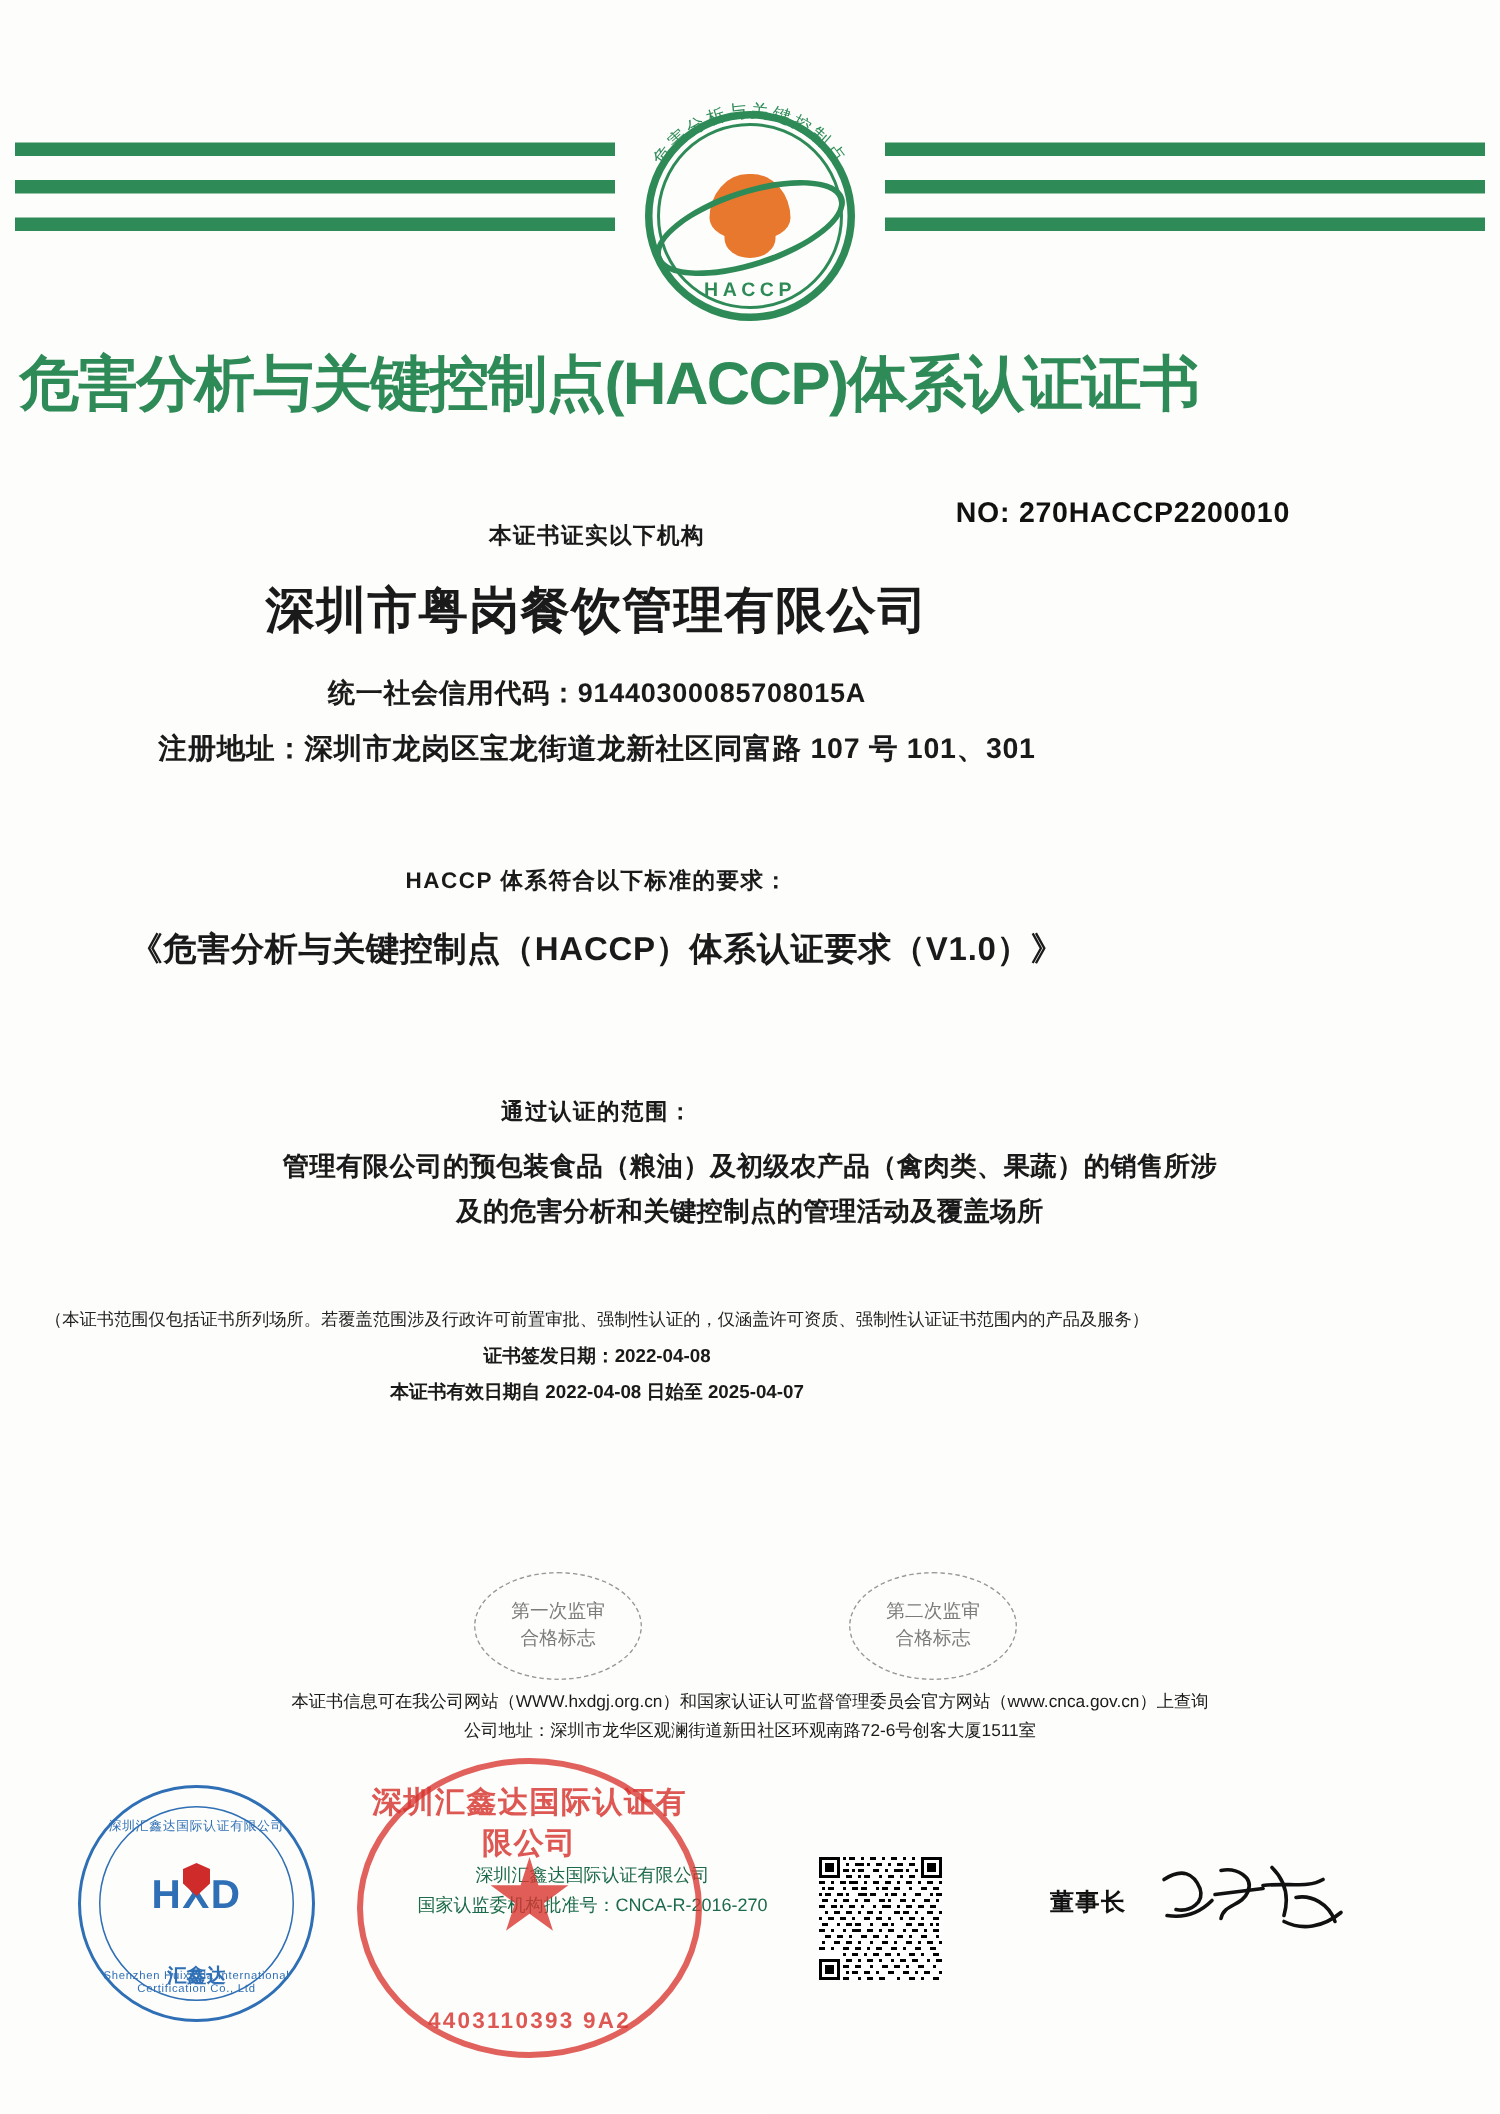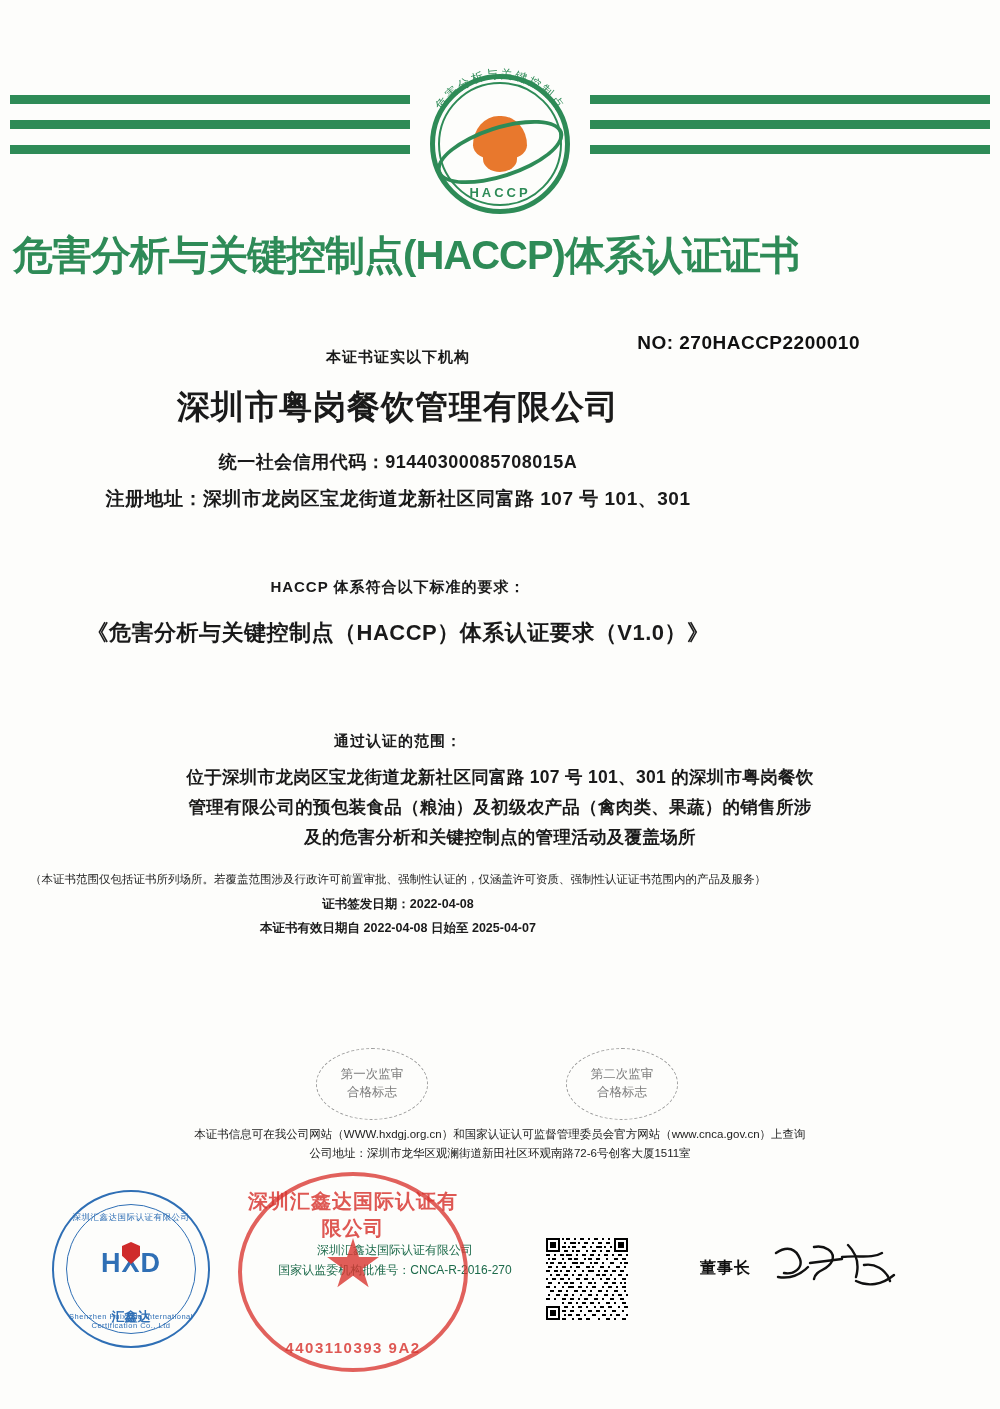--- a/index.html
+++ b/index.html
@@ -459,21 +459,20 @@
   <div class="line-center intro">本证书证实以下机构</div>
   <div class="line-center company">深圳市粤岗餐饮管理有限公司</div>
   <div class="line-center credit">统一社会信用代码：91440300085708015A</div>
   <div class="line-center address">注册地址：深圳市龙岗区宝龙街道龙新社区同富路 107 号 101、301</div>
 
   <div class="line-center std-lead">HACCP 体系符合以下标准的要求：</div>
   <div class="line-center std-name">《危害分析与关键控制点（HACCP）体系认证要求（V1.0）》</div>
 
   <div class="line-center scope-lead">通过认证的范围：</div>
   <div class="scope-body">
-    <div>位于深圳市龙岗区宝龙街道龙新社区同富路 107 号 101、301 的深圳市粤岗餐饮</div>
     <div>管理有限公司的预包装食品（粮油）及初级农产品（禽肉类、果蔬）的销售所涉</div>
     <div>及的危害分析和关键控制点的管理活动及覆盖场所</div>
   </div>
 
   <div class="line-center note">（本证书范围仅包括证书所列场所。若覆盖范围涉及行政许可前置审批、强制性认证的，仅涵盖许可资质、强制性认证证书范围内的产品及服务）</div>
   <div class="line-center issue-date">证书签发日期：2022-04-08</div>
   <div class="line-center valid-date">本证书有效日期自 2022-04-08 日始至 2025-04-07</div>
 
   <div class="stamp-circle stamp-1">
     <div>第一次监审</div>

